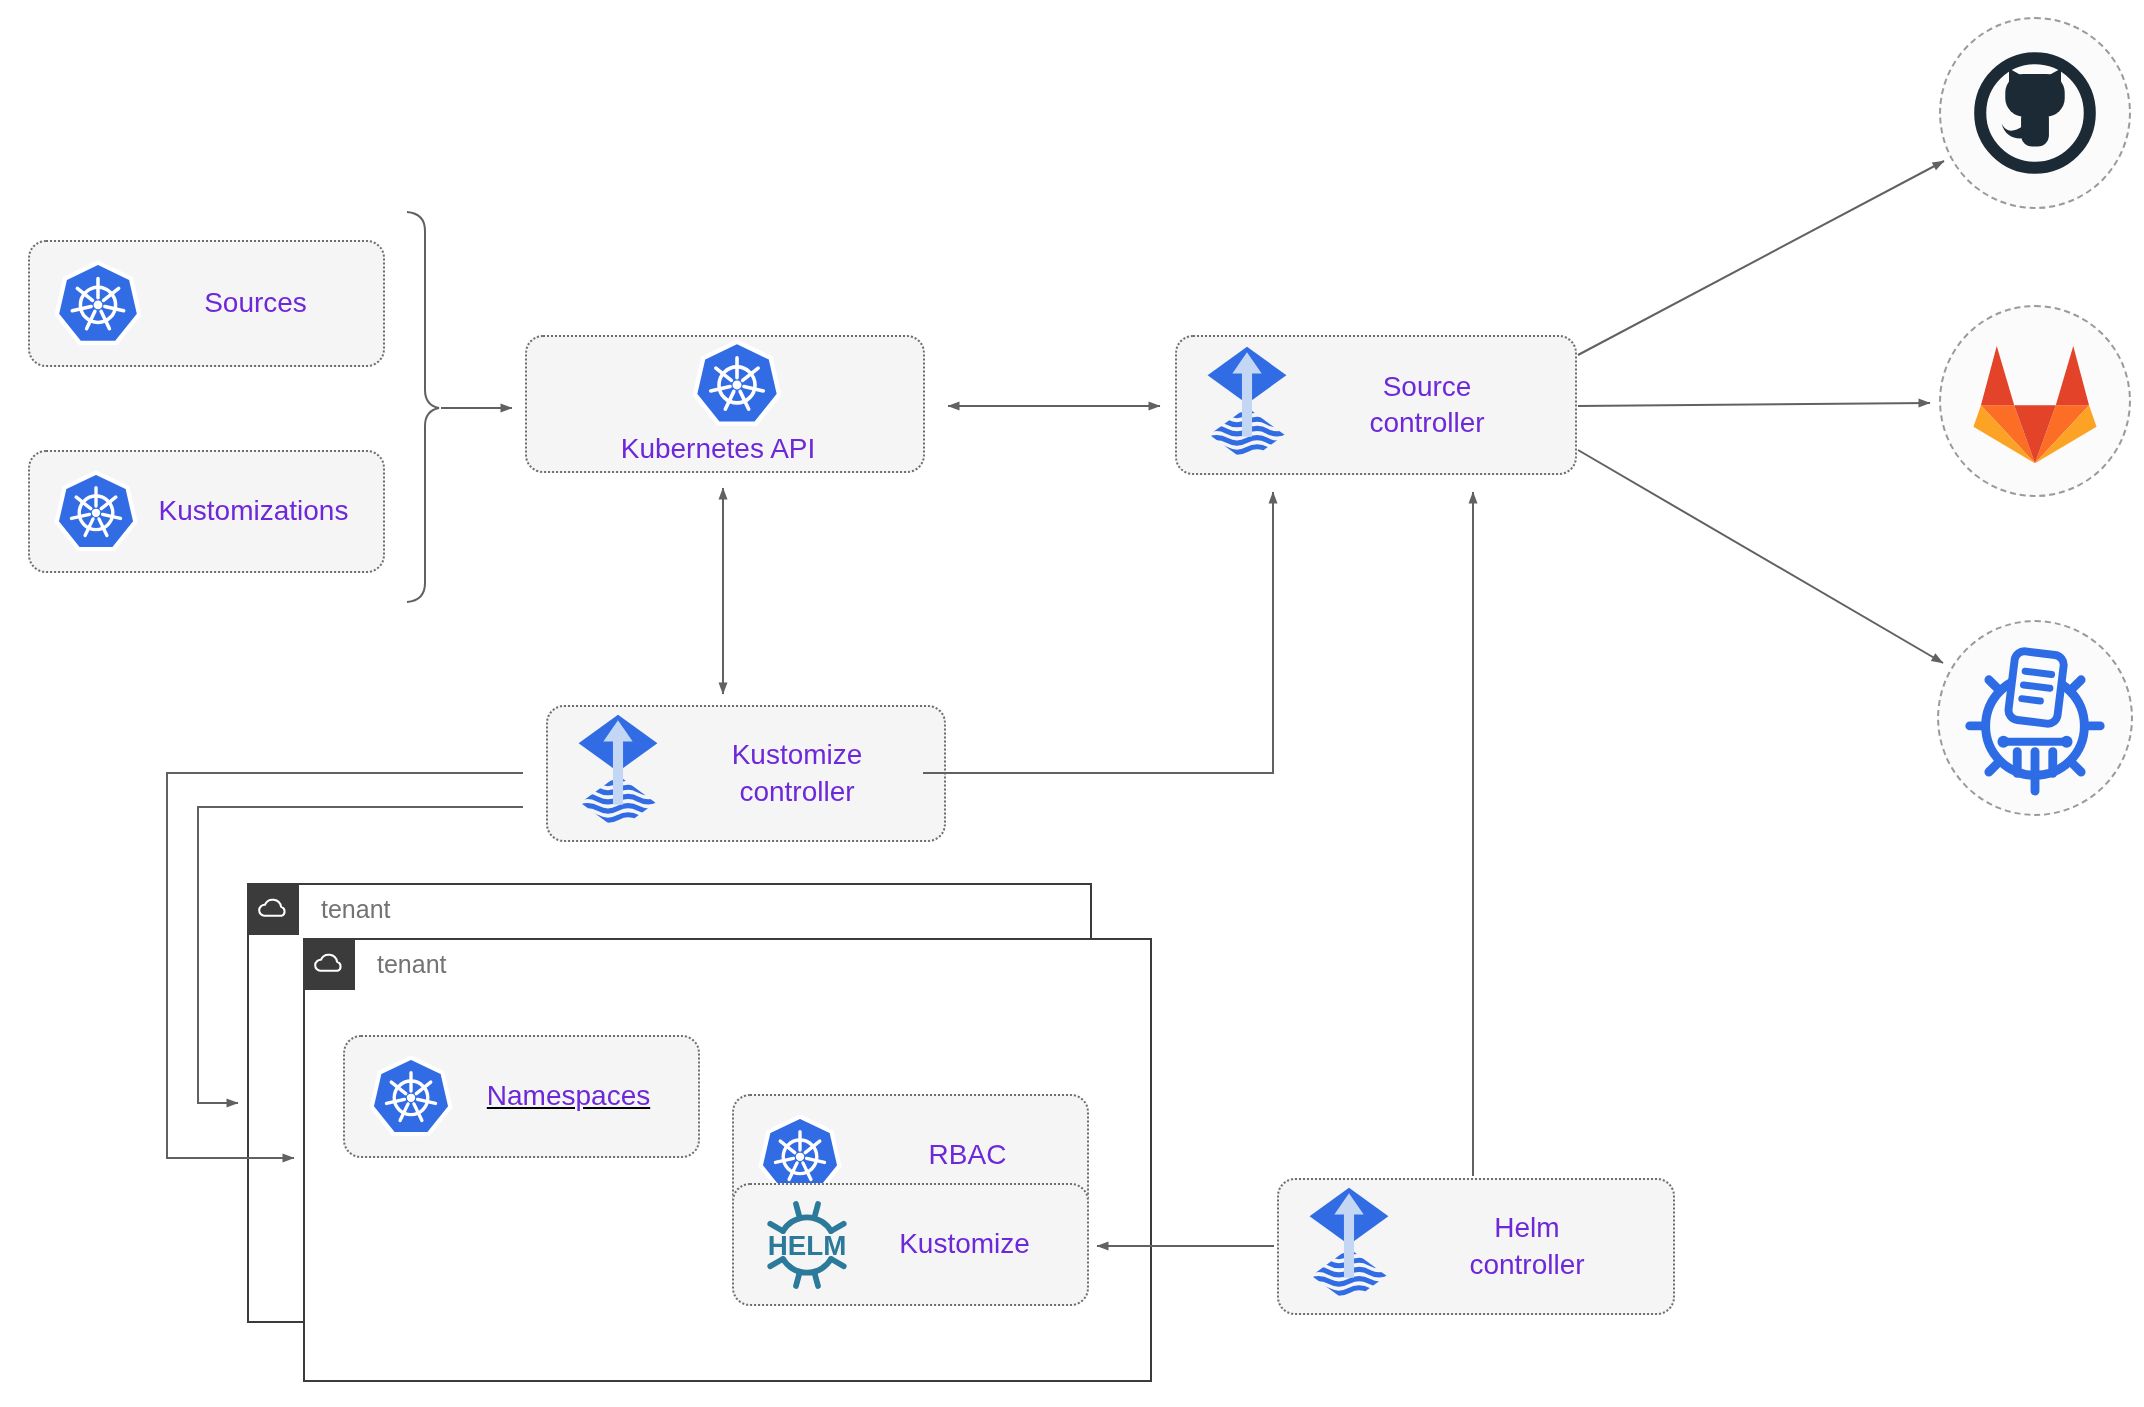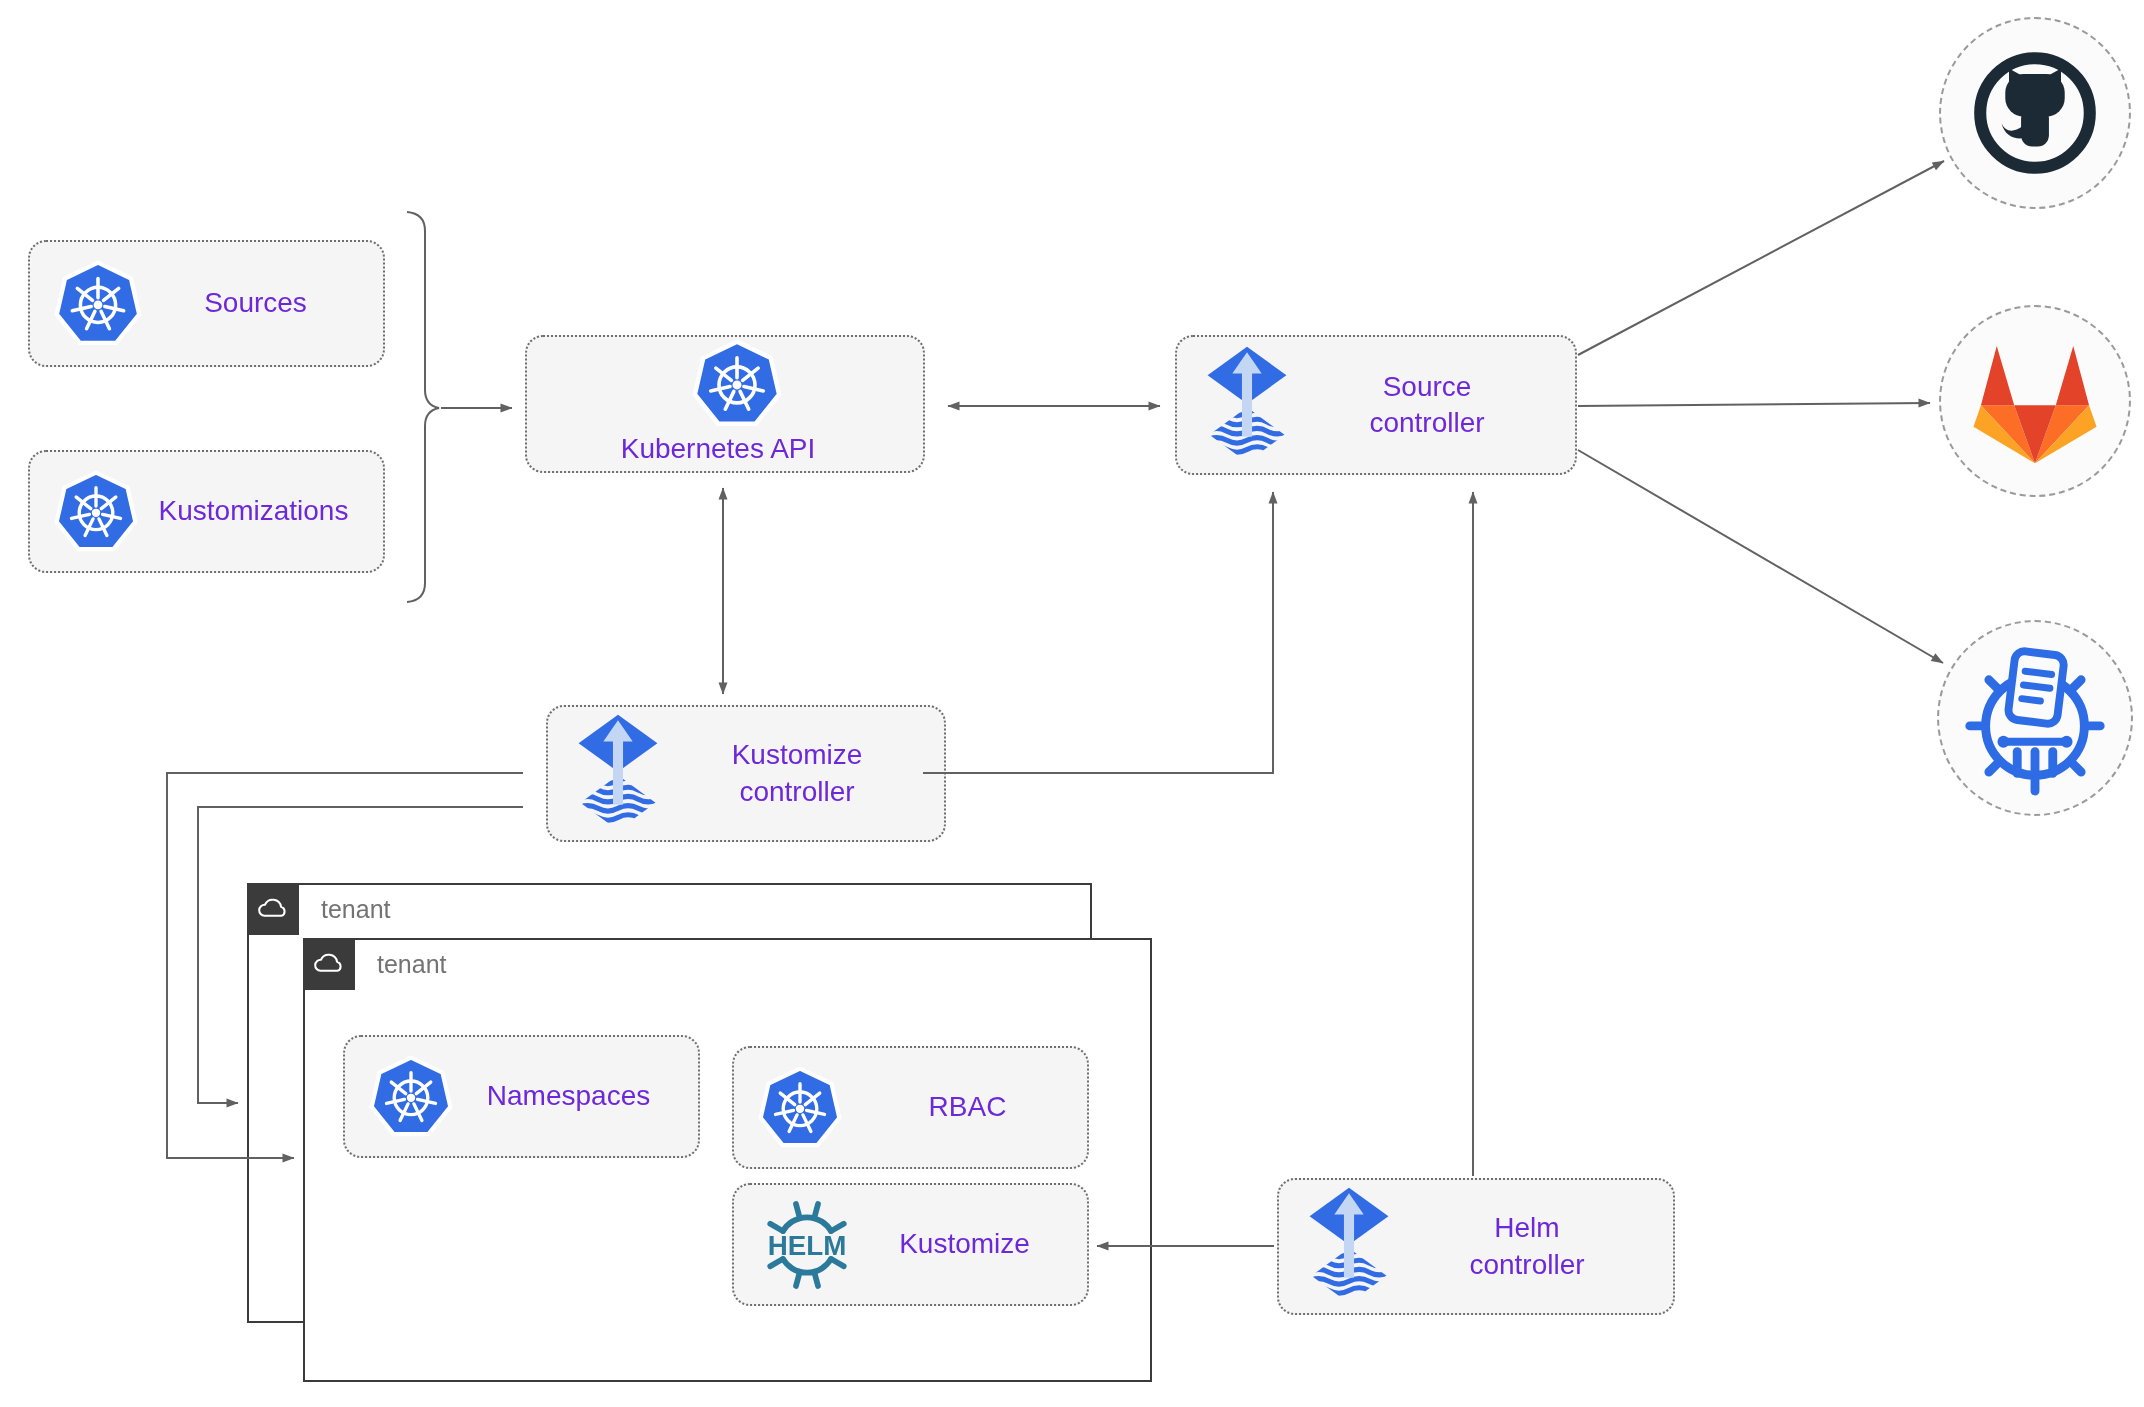--- a/index.html
+++ b/index.html
@@ -205,30 +205,30 @@
   <div class="node" style="left:1277px; top:1178px; width:398px; height:137px;">
     <span class="icon">
       <svg width="92" height="121">
           <use href="#sym-flux"></use>
         </svg>
       </span>
     <span class="lbl">Helm
 controller</span>
   </div>
 
-  <div class="node" style="left:343px; top:1035px; width:357px; height:123px;">
+  <div class="node" style="left:343px; top:1035px; width:357px; height:123px;text-decoration:underline;">
     <span class="icon">
       <svg width="84" height="88">
           <use href="#sym-k8s"></use>
         </svg>
       </span>
     <span class="lbl">Namespaces</span>
   </div>
 
-  <div class="node" style="left:732px; top:1046px; width:357px; height:123px;gap:20px;">
+  <div class="node" style="left:732px; top:1094px; width:357px; height:123px;gap:20px;">
     <span class="icon">
       <svg width="84" height="88">
           <use href="#sym-k8s"></use>
         </svg>
       </span>
     <span class="lbl">RBAC</span>
   </div>
 
 
   <div class="node" style="left:732px; top:1183px; width:357px; height:123px;">

